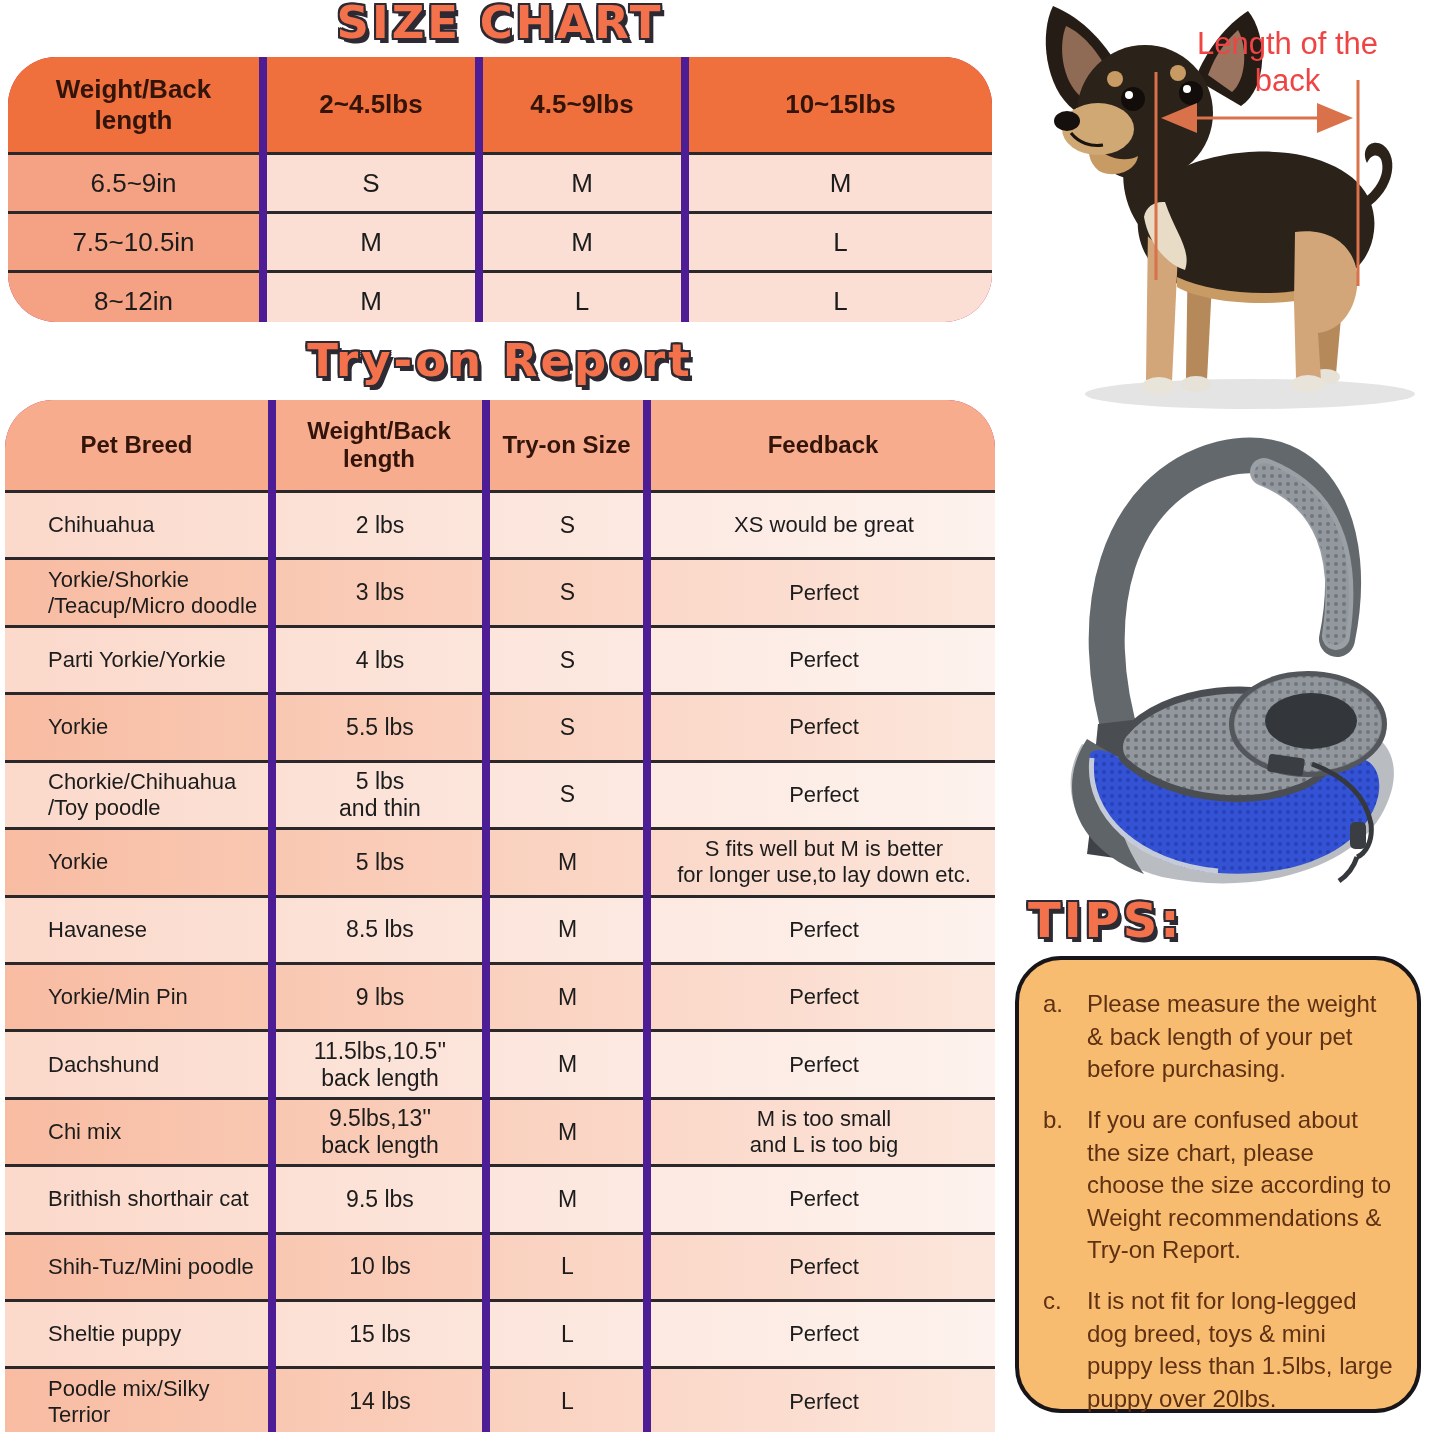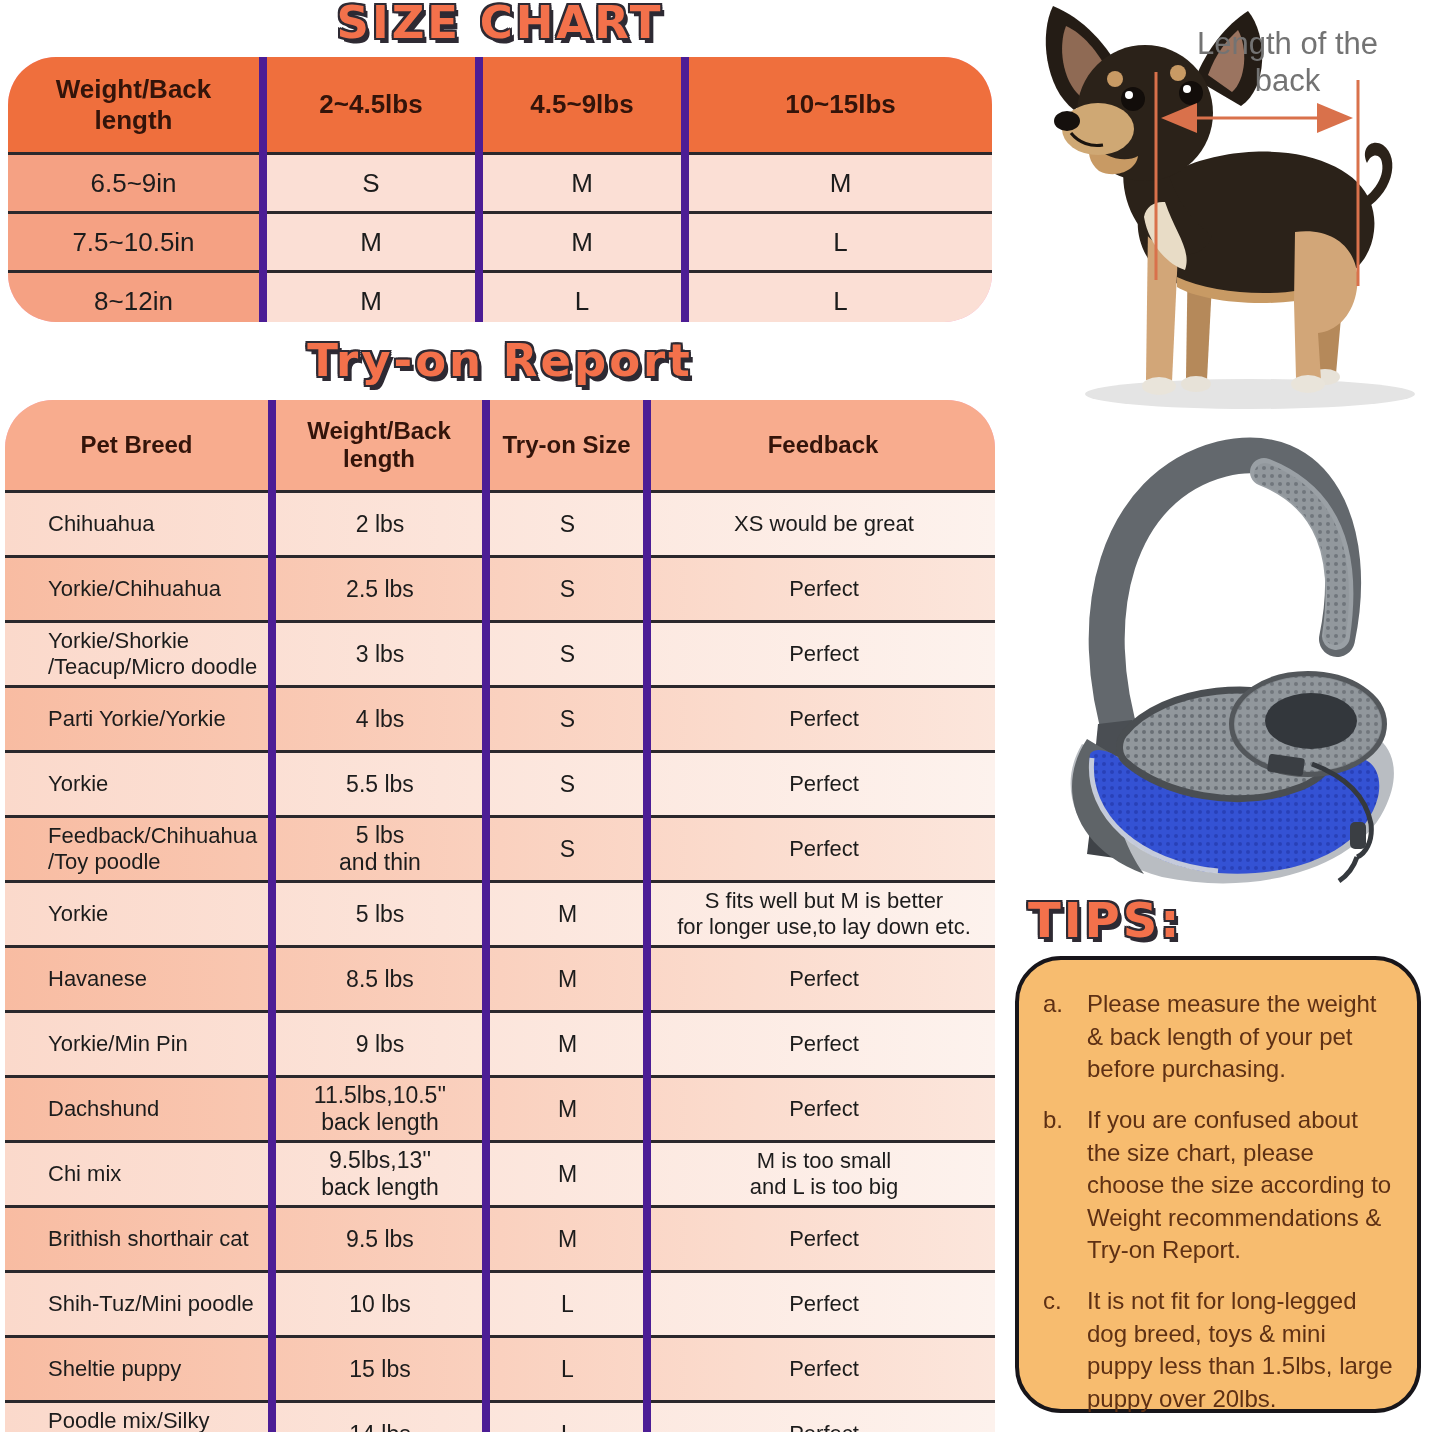--- a/index.html
+++ b/index.html
@@ -14,21 +14,21 @@
     text-shadow:
       -2px -2px 0 #2e2a33, 2px -2px 0 #2e2a33, -2px 2px 0 #2e2a33, 2px 2px 0 #2e2a33,
       0 -2px 0 #2e2a33, 0 2px 0 #2e2a33, -2px 0 0 #2e2a33, 2px 0 0 #2e2a33,
       4px 5px 0 #2e2a33;
   }
   #size-title{left:0; top:-4px; width:1000px; text-align:center; font-size:45px;}
   #tryon-title{left:0; top:334px; width:1000px; text-align:center; font-size:45px;}
   #tips-title{left:1028px; top:892px; font-size:48px;}
 
   
-  .card{position:absolute; overflow:hidden; background:#f9a8d4;}
+  .card{position:absolute; overflow:hidden; background:#be185d;}
   #size-card{left:8px; top:57px; width:984px; height:265px; border-radius:48px;}
   #tryon-card{left:5px; top:400px; width:990px; height:1034px; border-radius:48px 48px 0 0;}
   table{border-collapse:collapse; width:100%; height:100%; table-layout:fixed;}
   th,td{
     text-align:center; vertical-align:middle; padding:0 6px;
     white-space:pre-line; color:#1c1c1c; font-weight:normal;
   }
   th{font-weight:bold; color:#33140a;}
   th:not(:first-child), td:not(:first-child){border-left:8px solid #4c1d95;}
   tbody tr td{border-top:3px solid #2b282c;}
@@ -46,21 +46,21 @@
   .tryon td:first-child{text-align:left; padding-left:43px; font-size:22px;}
   .tryon td:nth-child(4){font-size:22px;}
 
   
   .fig{position:absolute;}
   #dog-fig{left:995px; top:0; width:450px; height:418px;}
   #bag-fig{left:1012px; top:424px; width:415px; height:468px;}
   .fig svg{position:absolute; left:0; top:0;}
   #dog-annotation{
     position:absolute; left:200px; top:26px; width:185px;
-    font-size:31px; line-height:1.18; color:#737373; text-align:center;
+    font-size:31px; line-height:1.18; color:#ef4444; text-align:center;
   }
 
   
   #tips-box{
     position:absolute; left:1015px; top:956px; width:406px; height:457px;
     box-sizing:border-box; background:#f7bc6f; border:4px solid #17151a;
     border-radius:46px; padding:28px 20px 14px 24px;
   }
   .tip{display:flex; gap:10px; margin-bottom:18px; color:#5e3014; font-size:24px; line-height:1.36;}
   .tip .marker{width:34px; flex:none;}
@@ -128,46 +128,40 @@
           </tr>
         </thead>
       <tbody>
           <tr>
             <td>Chihuahua</td>
             <td>2 lbs</td>
             <td>S</td>
             <td>XS would be great</td>
           </tr>
           <tr>
-            <td>Yorkie/Chihuahua</td>
-            <td>2.5 lbs</td>
-            <td>S</td>
-            <td>Perfect</td>
-          </tr>
-          <tr>
             <td>Yorkie/Shorkie
 /Teacup/Micro doodle</td>
             <td>3 lbs</td>
             <td>S</td>
             <td>Perfect</td>
           </tr>
           <tr>
             <td>Parti Yorkie/Yorkie</td>
             <td>4 lbs</td>
             <td>S</td>
             <td>Perfect</td>
           </tr>
           <tr>
             <td>Yorkie</td>
             <td>5.5 lbs</td>
             <td>S</td>
             <td>Perfect</td>
           </tr>
           <tr>
-            <td>Feedback/Chihuahua
+            <td>Chorkie/Chihuahua
 /Toy poodle</td>
             <td>5 lbs
 and thin</td>
             <td>S</td>
             <td>Perfect</td>
           </tr>
           <tr>
             <td>Yorkie</td>
             <td>5 lbs</td>
             <td>M</td>

